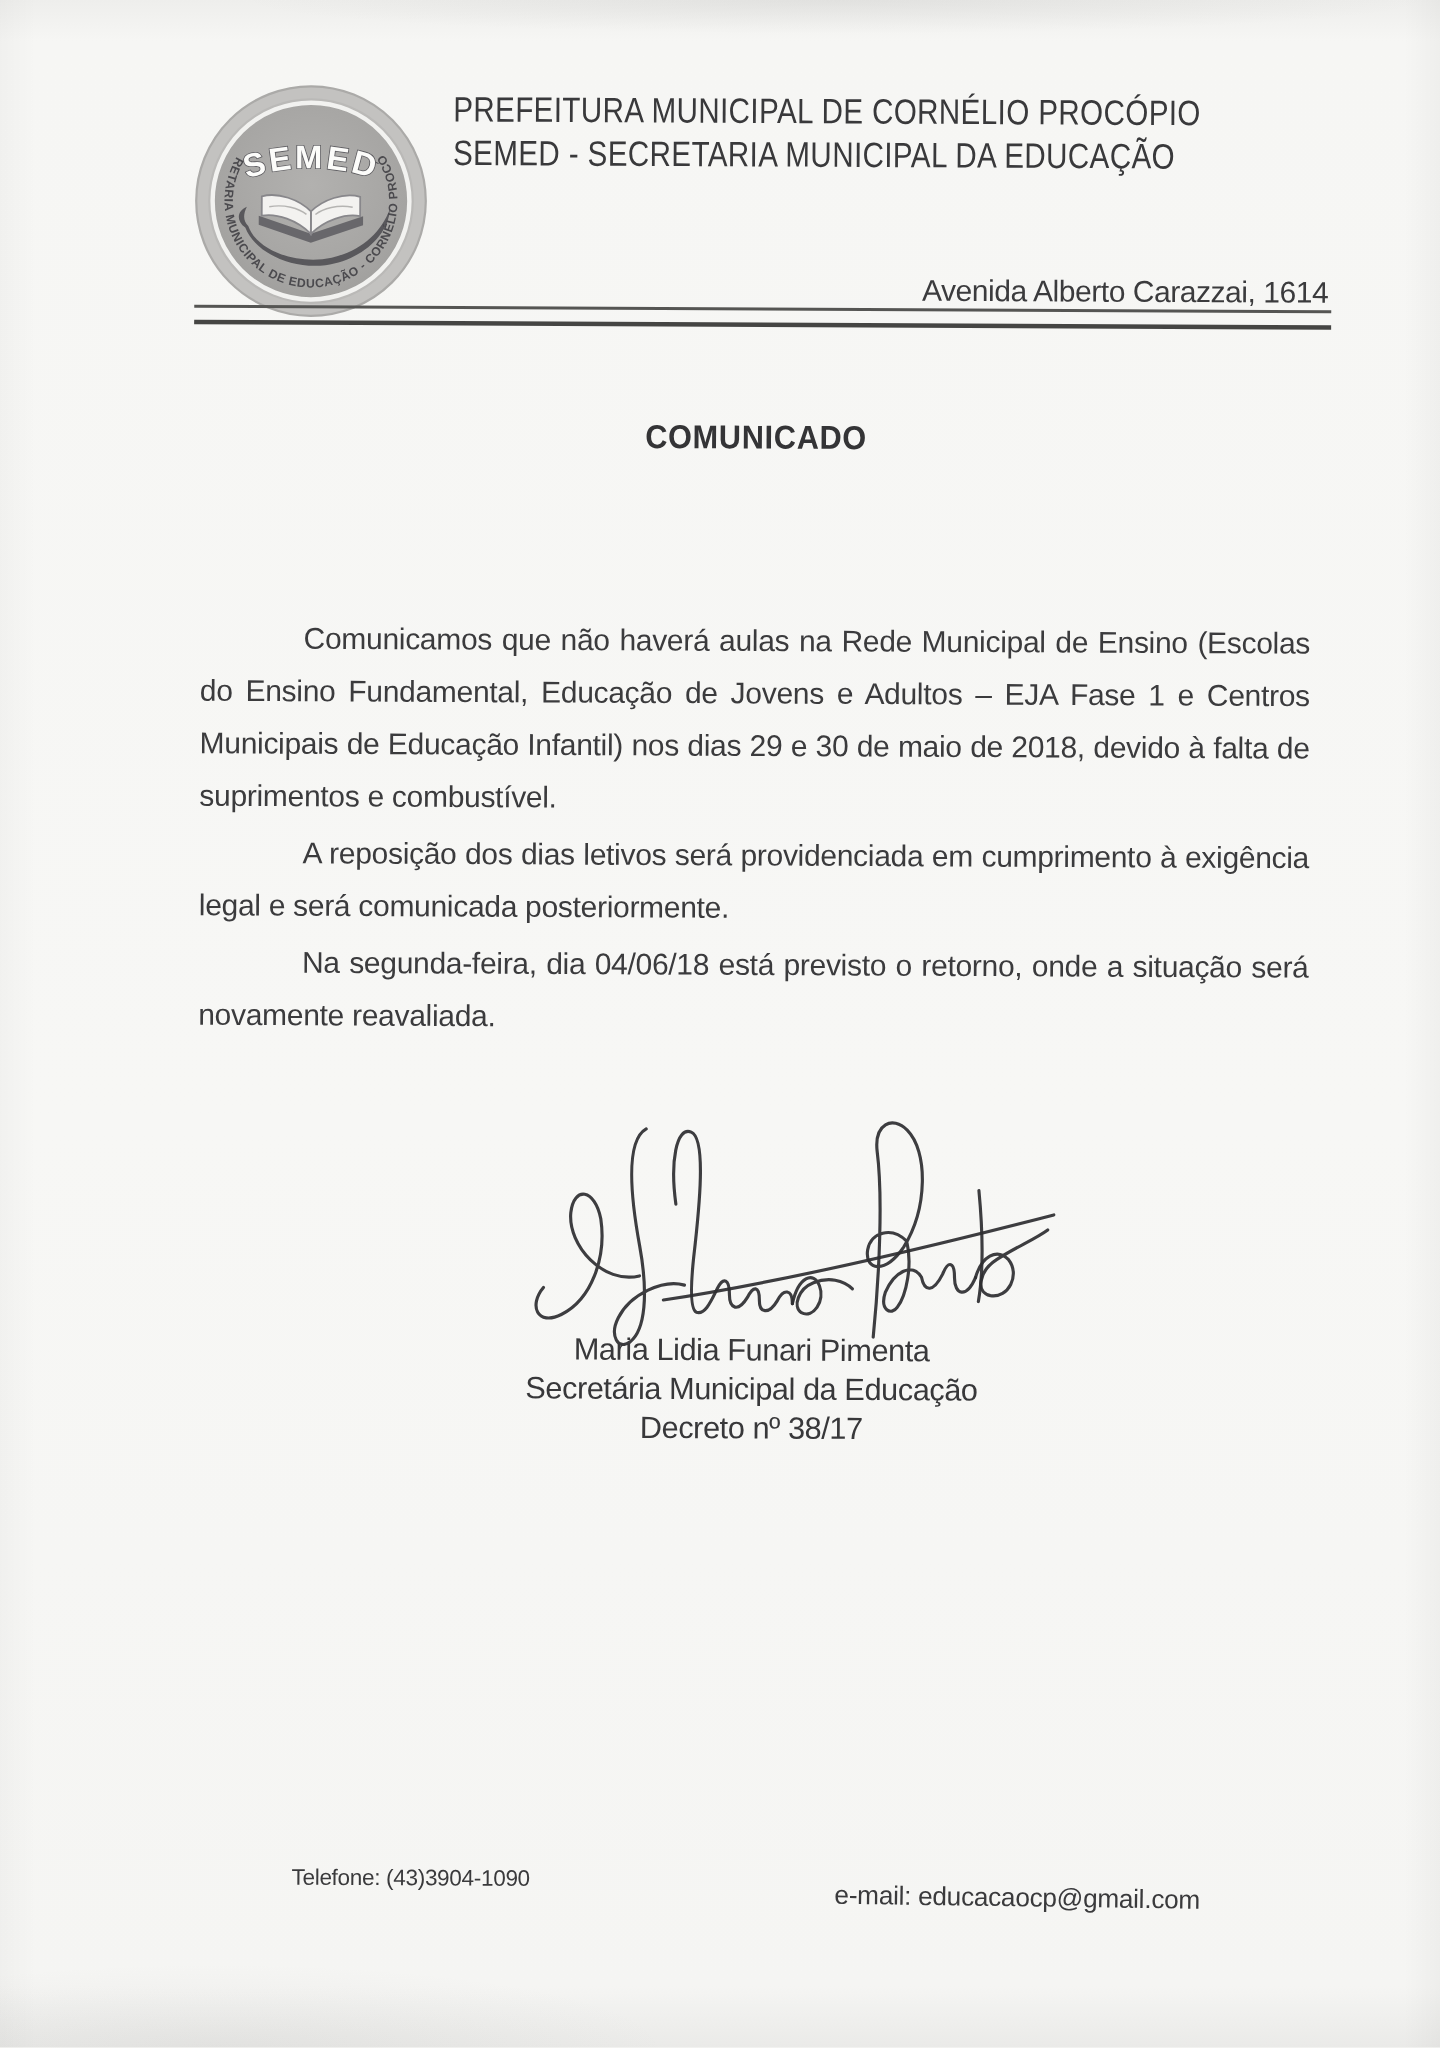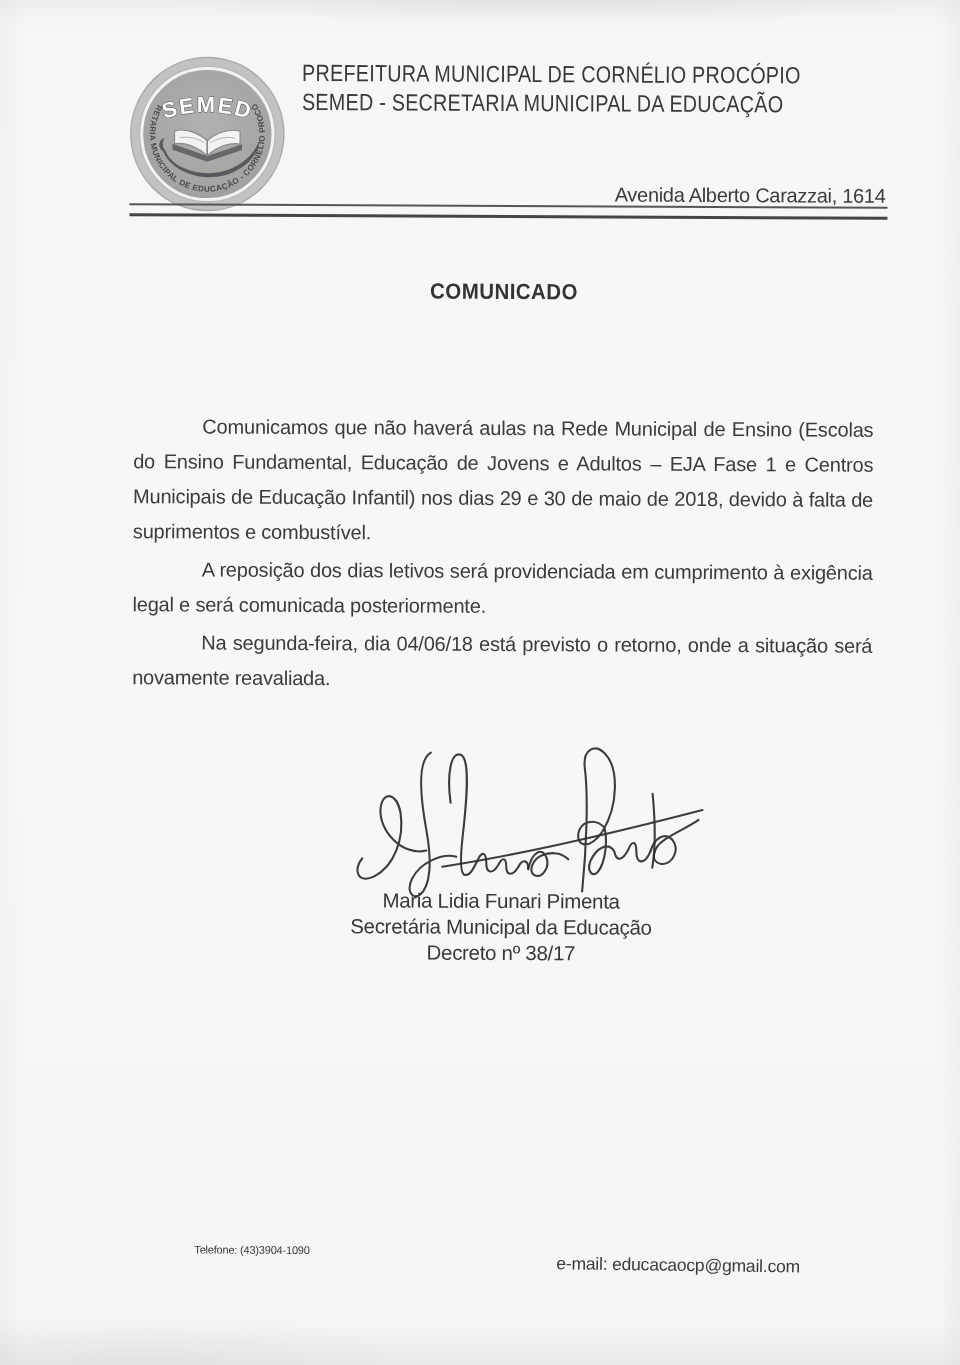--- a/index.html
+++ b/index.html
@@ -40,21 +40,21 @@
   .body-text p{margin:0;text-indent:69px;}
   .body-text p + p{margin-top:3px;}
 
   
   .signature{position:absolute;left:350px;top:737px;width:362px;height:180px;}
   .signature path{fill:none;stroke:#2d2d30;stroke-width:2.1;stroke-linecap:round;opacity:0.92;}
   .sig-block{position:absolute;left:135px;top:886px;width:740px;text-align:center;
        font-size:20.5px;line-height:26px;letter-spacing:-0.3px;color:#38383a;}
 
   
-  .phone{position:absolute;left:200px;top:1243px;font-size:11px;letter-spacing:-0.2px;color:#3a3a3c;}
+  .phone{position:absolute;left:200px;top:1243px;font-size:15px;letter-spacing:-0.2px;color:#3a3a3c;}
   .email{position:absolute;left:562px;top:1252px;font-size:17.5px;letter-spacing:-0.2px;color:#3a3a3c;
        transform:rotate(0.5deg);}
 
   
   .logo text{font-family:"Liberation Sans",sans-serif;}
 </style>
 </head>
 <body>
 
 <div class="page">

